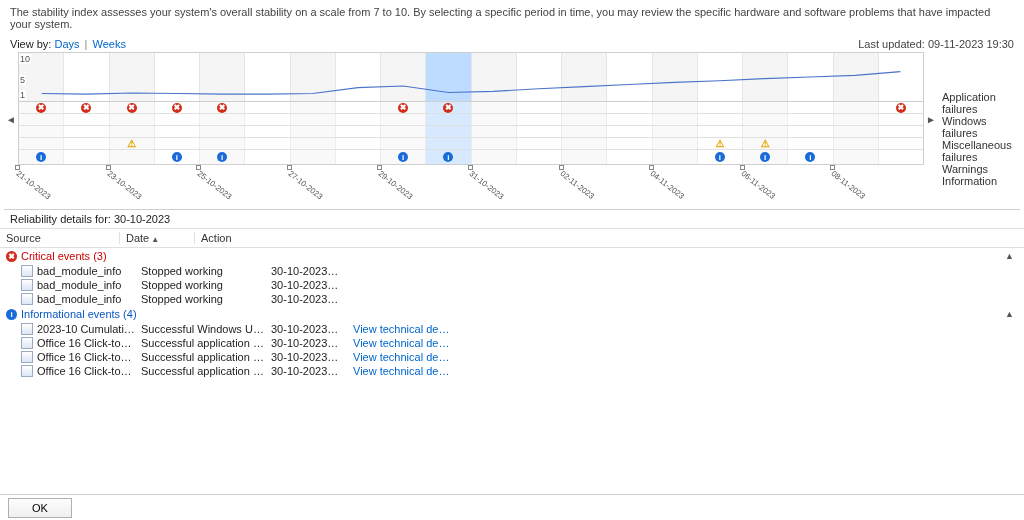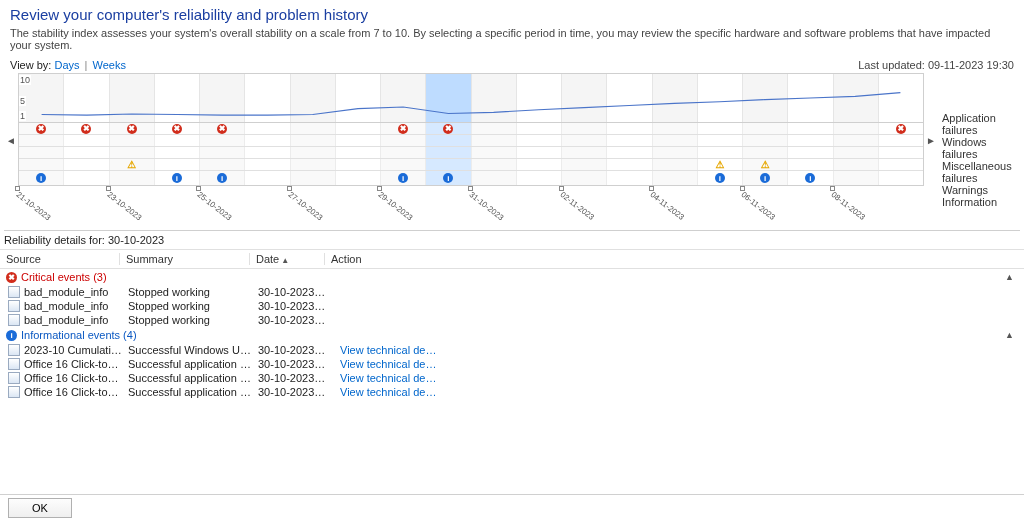--- a/index.html
+++ b/index.html
@@ -91,40 +91,40 @@
   
   .legend {
     width: 82px;
     padding: 2px 0 0 4px;
     font-size: 11px; color:#333;
     display:flex; flex-direction:column; justify-content:flex-end; gap:0px;
     line-height: 12px;
   }
 
   .details-hdr {
-    padding: 3px 4px;
+    padding: 3px 10px;
     font-size: 11px;
     border-bottom: 1px solid #e0e0e0;
   }
 
   .grid {
     font-size: 11px;
   }
   .ghdr { display:flex; border-bottom:1px solid #e0e0e0; background:#fff;}
   .ghdr > div { padding:3px 6px; color:#333; position:relative;}
   .ghdr > div::after{content:""; position:absolute; right:0; top:3px; bottom:3px; width:1px; background:#e0e0e0;}
   .ghdr > div:last-child::after{display:none;}
   .sortarr { font-size:8px; color:#555; margin-left:2px;}
 
   .c-src{ width:120px; }
   .c-sum{ width:130px; }
   .c-dat{ width:75px; }
   .c-act{ flex:1; }
 
-  .grow { display:flex; align-items:center; padding: 1px 6px 1px 8px; }
+  .grow { display:flex; align-items:center; padding: 1px 6px 1px 21px; }
   .grow > div { padding: 0 6px 0 0; overflow:hidden; text-overflow:ellipsis; white-space:nowrap; }
   .grow .c-act a { color:#0066cc; text-decoration:none; cursor:pointer;margin-left:7px;}
 
   .grphdr { display:flex; align-items:center; padding:2px 6px; color:#c00; font-weight:400; gap:4px; position:relative;}
   .grphdr.inf { color:#0a58c2;}
   .grphdr .toggle{ position:absolute; right:10px; font-size:9px; color:#555; cursor:pointer;}
   .miniicon{ width:11px; height:11px; border-radius:50%; display:inline-flex; align-items:center; justify-content:center; font-size:8px; font-weight:bold; color:#fff; flex:none;}
   .miniicon.err{background:#d12d1c;}
   .miniicon.inf{background:#1a6bd8;}
   .appicon{ width:12px;height:12px; border:1px solid #9aaac0; background:linear-gradient(#fff,#dbe6f4); flex:none; margin-right:4px;}
@@ -144,21 +144,20 @@
     border:1px solid #b0b0b0; background:linear-gradient(#fdfdfd,#efefef);
     cursor:pointer;
   }
   .pageicon{font-size:11px; color:#1a6bd8; margin-right:3px;}
   .details-body{ height:288px; overflow:auto;}
 </style>
 </head>
 <body>
 
 <div class="header">
-  <div class="title">Review your computer's reliability and problem history</div>
   <div class="subtitle">The stability index assesses your system's overall stability on a scale from 7 to 10. By selecting a specific period in time, you may review the specific hardware and software problems that have impacted your system.</div>
 </div>
 
 <div class="viewbar">
   <div>
     <span>View by:</span>
     <a class="link">Days</a>
     <span class="sep">|</span>
     <a class="link">Weeks</a>
   </div>
@@ -412,21 +411,20 @@
     <div>Warnings</div>
     <div>Information</div>
   </div>
 </div>
 
 <div class="details-hdr">Reliability details for: 30-10-2023</div>
 
 <div class="grid">
   <div class="ghdr">
     <div class="c-src">Source</div>
-    <div class="c-sum">Summary</div>
     <div class="c-dat"><span>Date</span><span class="sortarr">▲</span></div>
     <div class="c-act">Action</div>
   </div>
   <div class="details-body" id="details-body">
       <div class="grphdr ">
         <span class="miniicon err">✖</span>
         <span>Critical events (3)</span>
         <span class="toggle">▲</span>
       </div>
       <div class="grow">

